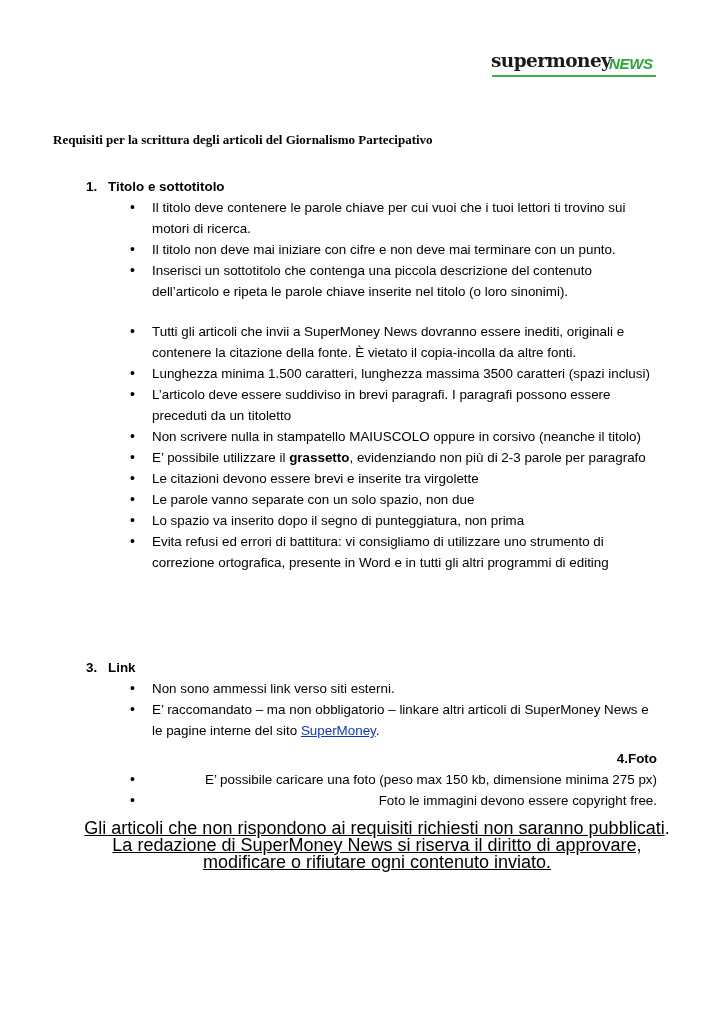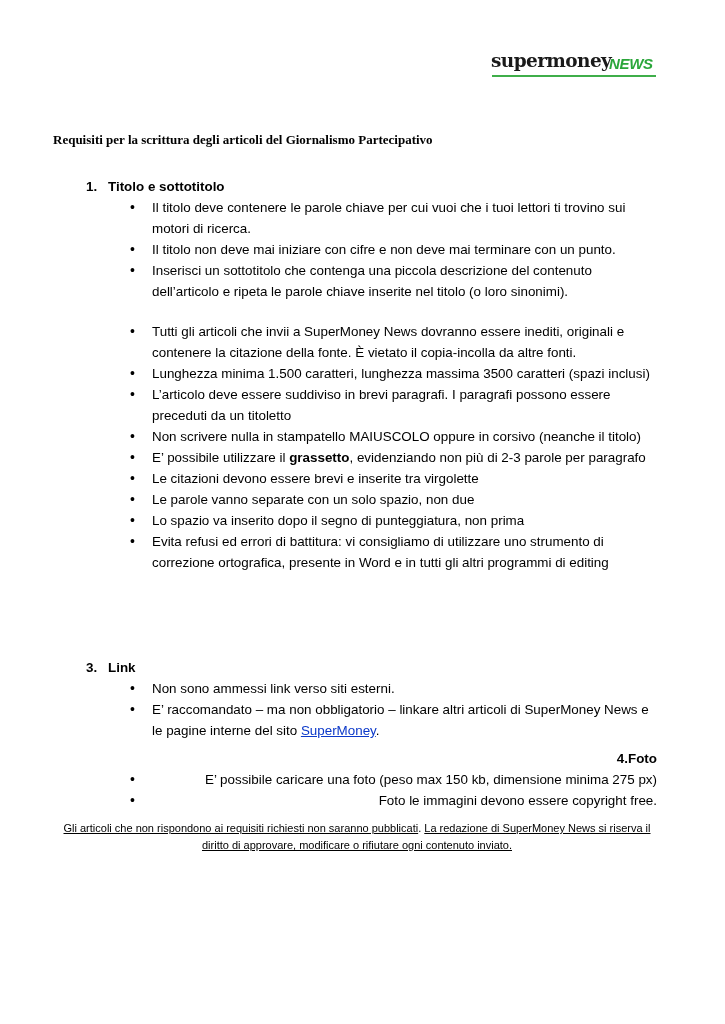--- a/index.html
+++ b/index.html
@@ -17,21 +17,21 @@
     .section { position: absolute; left: 86px; }
     .sec-head { font-weight: bold; white-space: nowrap; height: 21px; }
     .sec-num { display: inline-block; width: 22px; }
     ul.bullets { list-style: none; margin: 0; padding: 0; }
     ul.bullets li { position: relative; padding-left: 66px; width: 505px; }
     ul.bullets li::before { content: "\2022"; position: absolute; left: 44px; top: 0; font-size: 14px; }
     .nowrap { white-space: nowrap; }
     a.link { color: #0b38c9; text-decoration: underline; }
     b { font-weight: bold; }
 
-    .footer { position: absolute; left: 62px; top: 820px; width: 590px; text-align: center; font-family: "Liberation Sans", sans-serif; font-size: 11px; line-height: 17px; }
+    .footer { position: absolute; left: 82px; top: 820px; width: 590px; text-align: center; font-family: "Liberation Sans", sans-serif; font-size: 18px; line-height: 17px; }
     .footer span { text-decoration: underline; }
   </style>
 </head>
 <body>
 
 <div class="page">
 
   <div class="logo">
     <span class="logo-word">supermoney</span>
     <span class="logo-news">NEWS</span>

